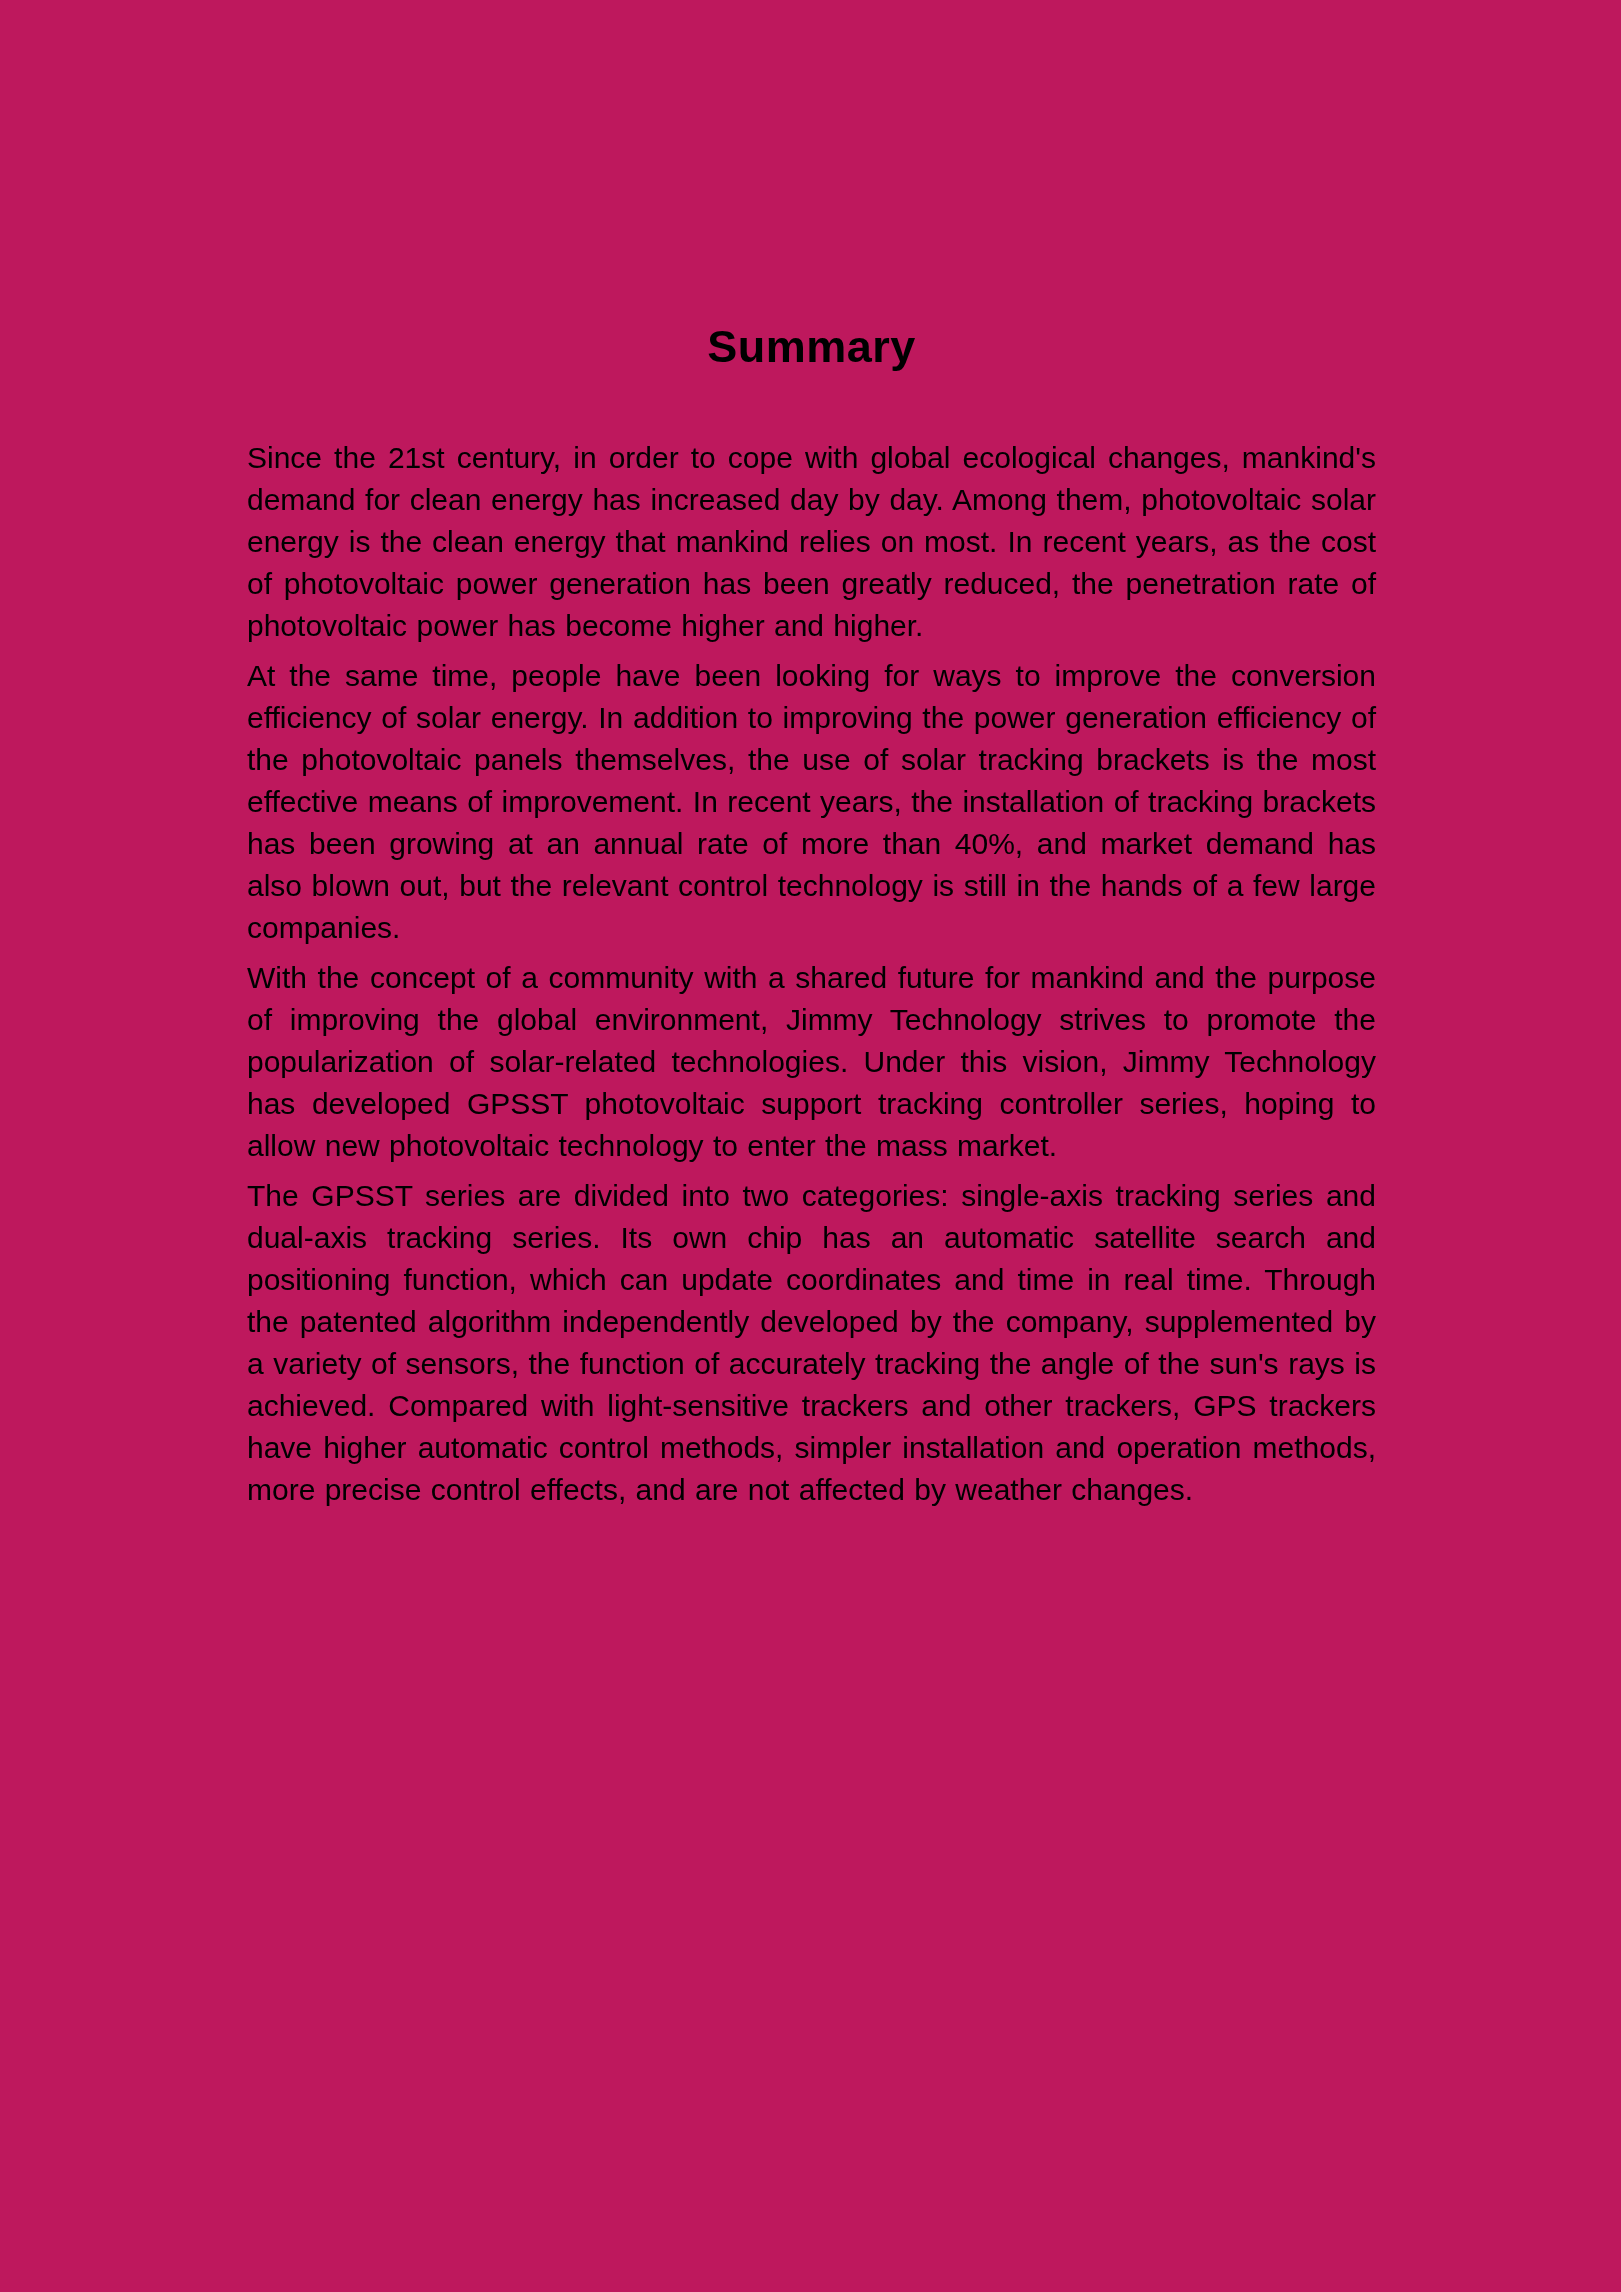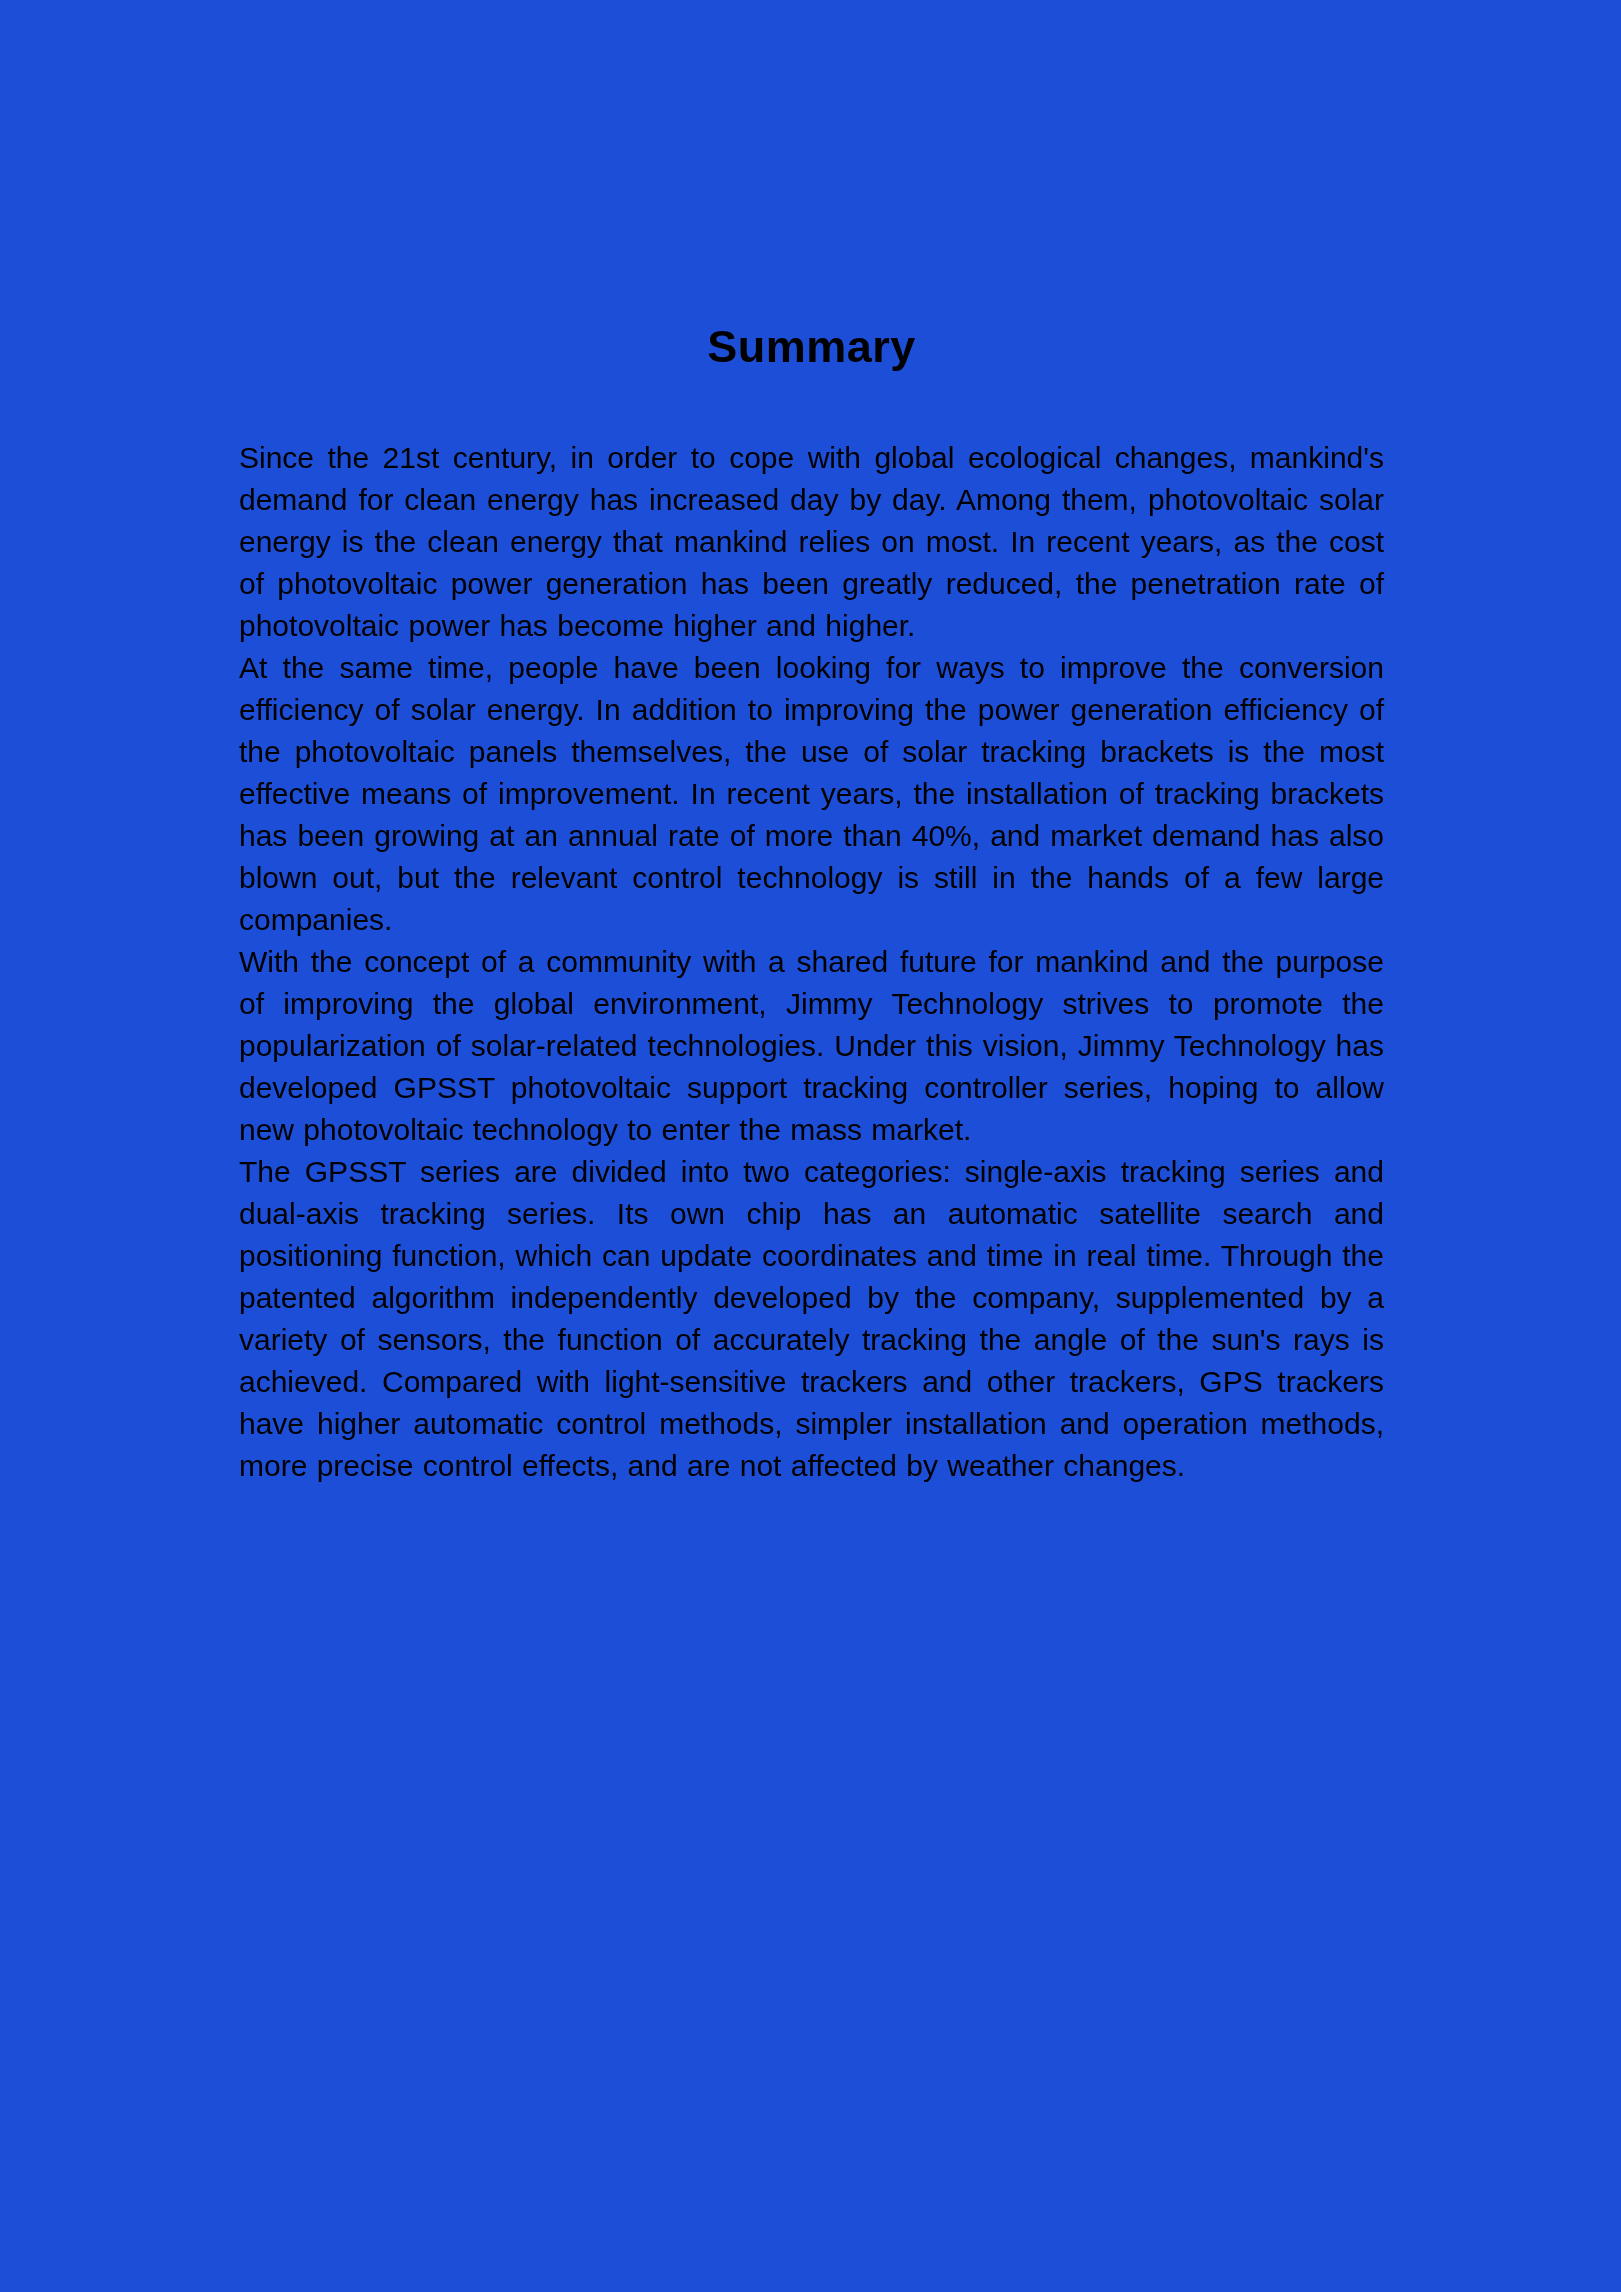--- a/index.html
+++ b/index.html
@@ -9,36 +9,36 @@
   }
   body {
     width: 1621px;
     height: 2293px;
     overflow: hidden;
   }
   .page {
     position: relative;
     width: 1621px;
     height: 2293px;
-    background: #1d4ed8;
+    background: #be185d;
     box-sizing: border-box;
     padding: 320px 237px 0 239px;
   }
   .doc-title {
     margin: 0 0 63px 0;
     text-align: center;
     font-family: "Liberation Sans", sans-serif;
     font-weight: bold;
     font-size: 45px;
     line-height: 1.2;
     letter-spacing: 0.5px;
     color: #000000;
   }
   .doc-body p {
-    margin: 0;
+    margin: 8px;
     font-family: "Liberation Sans", sans-serif;
     font-size: 30px;
     line-height: 42px;
     color: #000000;
     text-align: justify;
     text-justify: inter-word;
     word-spacing: 1px;
   }
 </style>
 </head>

